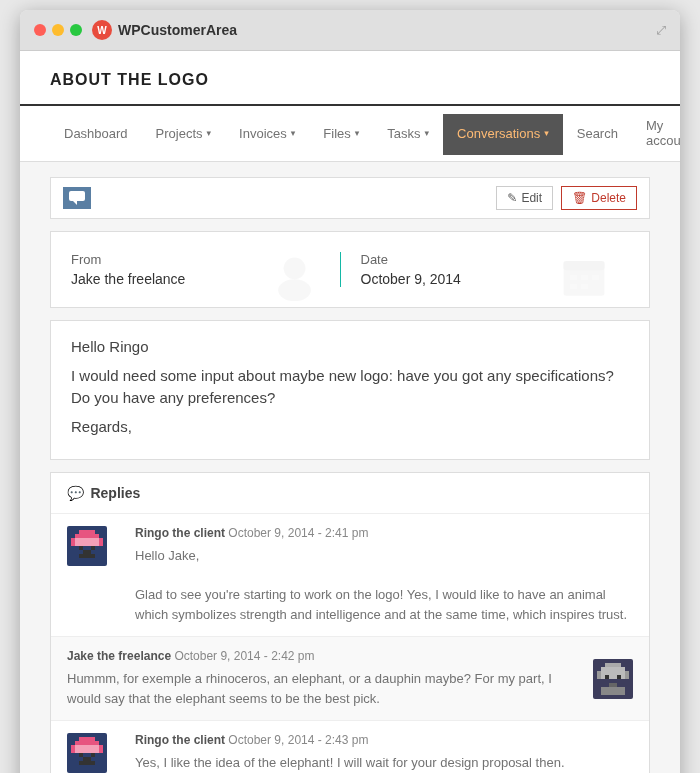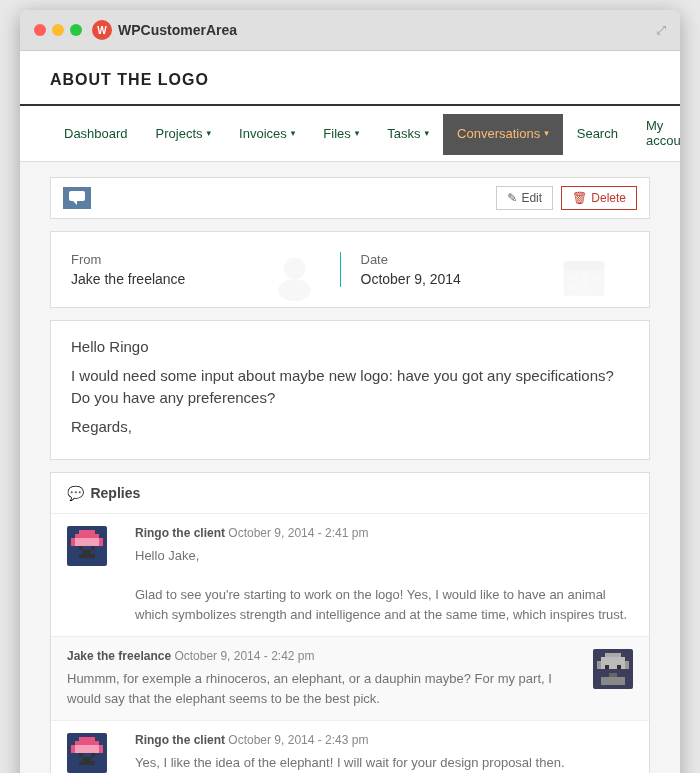--- a/index.html
+++ b/index.html
@@ -81,21 +81,21 @@
       padding: 0 30px;
       border-bottom: 1px solid #ddd;
       display: flex;
       align-items: center;
       gap: 0;
       margin-bottom: 0;
     }
     .nav-item {
       padding: 12px 14px;
       font-size: 13px;
-      color: #14532d;
+      color: #737373;
       cursor: pointer;
       display: flex;
       align-items: center;
       gap: 4px;
       border-bottom: 2px solid transparent;
       margin-bottom: -1px;
     }
     .nav-item.active {
       background: #555;
       color: #fdba74;
@@ -206,20 +206,21 @@
       padding: 12px 16px;
       border-bottom: 1px solid #eee;
       display: flex;
       gap: 28px;
       align-items: flex-start;
     }
     .reply-item:last-child { border-bottom: none; }
     .reply-item.right {
       flex-direction: row-reverse;
       background: #f9f9f9;
+      align-items: center;
     }
     .reply-avatar {
       width: 40px;
       height: 40px;
       flex-shrink: 0;
       border-radius: 2px;
       overflow: hidden;
     }
     .avatar-ringo {
       background: #2c3e6b;

